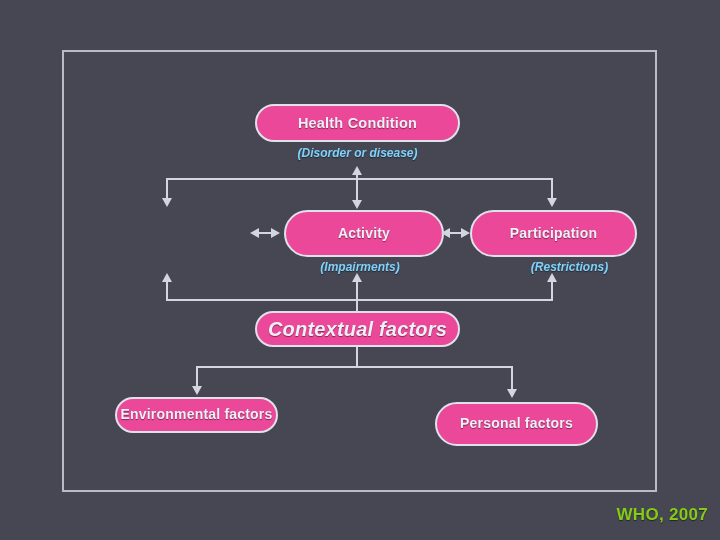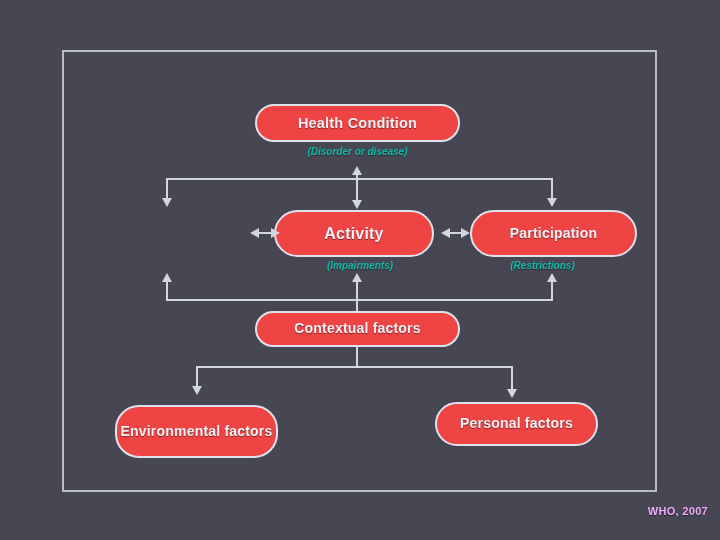--- a/index.html
+++ b/index.html
@@ -29,21 +29,21 @@
     height: 442px;
     border: 2px solid #b9bcc6;
     box-sizing: border-box;
   }
 
   
   .node {
     position: absolute;
     box-sizing: border-box;
     border: 2px solid #dfe2ea;
-    background: #ef4444;
+    background: #ec4899;
     color: #eef0f5;
     display: flex;
     align-items: center;
     justify-content: center;
     text-align: center;
     font-weight: bold;
     letter-spacing: 0.2px;
     text-shadow: 0 1px 1px rgba(0,0,0,0.45);
     line-height: 1.12;
   }
@@ -60,80 +60,80 @@
   #node-body {
     left: 85px;
     top: 210px;
     width: 165px;
     height: 47px;
     border-radius: 23.5px;
     font-size: 14.5px;
   }
 
   #node-activity {
-    left: 274px;
+    left: 284px;
     top: 210px;
     width: 160px;
     height: 47px;
     border-radius: 23.5px;
-    font-size: 16px;
+    font-size: 14px;
   }
 
   #node-participation {
     left: 470px;
     top: 210px;
     width: 167px;
     height: 47px;
     border-radius: 23.5px;
     font-size: 14px;
   }
 
   #node-contextual {
     left: 255px;
     top: 311px;
     width: 205px;
     height: 36px;
     border-radius: 18px;
-    font-size: 14px;
+    font-size: 20px;
+    font-style: italic;
   }
 
   #node-environmental {
     left: 115px;
     top: 397px;
     width: 163px;
-    height: 53px;
+    height: 36px;
     border-radius: 24px;
     font-size: 14px;
-    margin-top: 8px;
   }
 
   #node-personal {
     left: 435px;
     top: 402px;
     width: 163px;
     height: 44px;
     border-radius: 22px;
     font-size: 14px;
   }
 
   
   .sublabel {
     position: absolute;
-    color: #14b8a6;
+    color: #7dd3fc;
     font-style: italic;
     font-weight: bold;
-    font-size: 10px;
+    font-size: 12px;
     text-align: center;
     text-shadow: 0 1px 1px rgba(0,0,0,0.45);
     white-space: nowrap;
   }
   #sub-health { left: 255px; top: 146px; width: 205px; }
   #sub-body { left: 85px; top: 260px; width: 165px; }
   #sub-activity { left: 280px; top: 260px; width: 160px; }
-  #sub-participation { left: 459px; top: 260px; width: 167px; }
+  #sub-participation { left: 486px; top: 260px; width: 167px; }
 
   
   .line-h {
     position: absolute;
     height: 2px;
     background: #d3d6de;
   }
   .line-v {
     position: absolute;
     width: 2px;
@@ -163,22 +163,22 @@
     border-top: 5px solid transparent;
     border-bottom: 5px solid transparent;
     border-left: 9px solid #d3d6de;
   }
 
   
   #attribution {
     position: absolute;
     right: 12px;
     top: 505px;
-    color: #f0abfc;
-    font-size: 11px;
+    color: #84cc16;
+    font-size: 17px;
     font-weight: bold;
     letter-spacing: 0.3px;
     text-shadow: 0 1px 1px rgba(0,0,0,0.5);
   }
 </style>
 </head>
 <body>
 
 <div id="slide">
 

